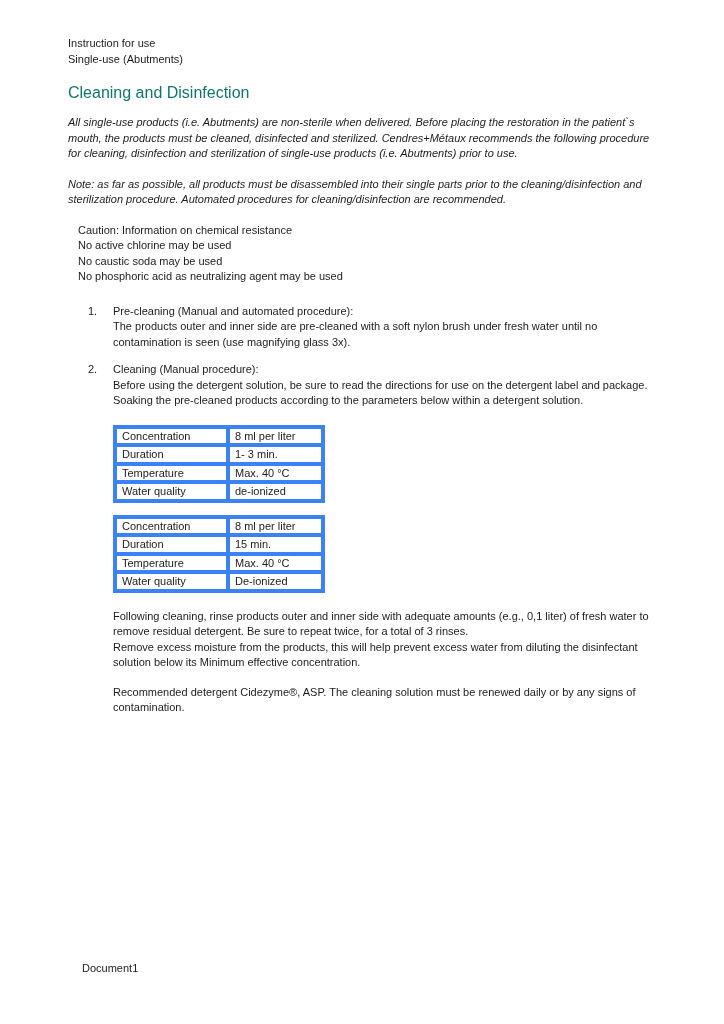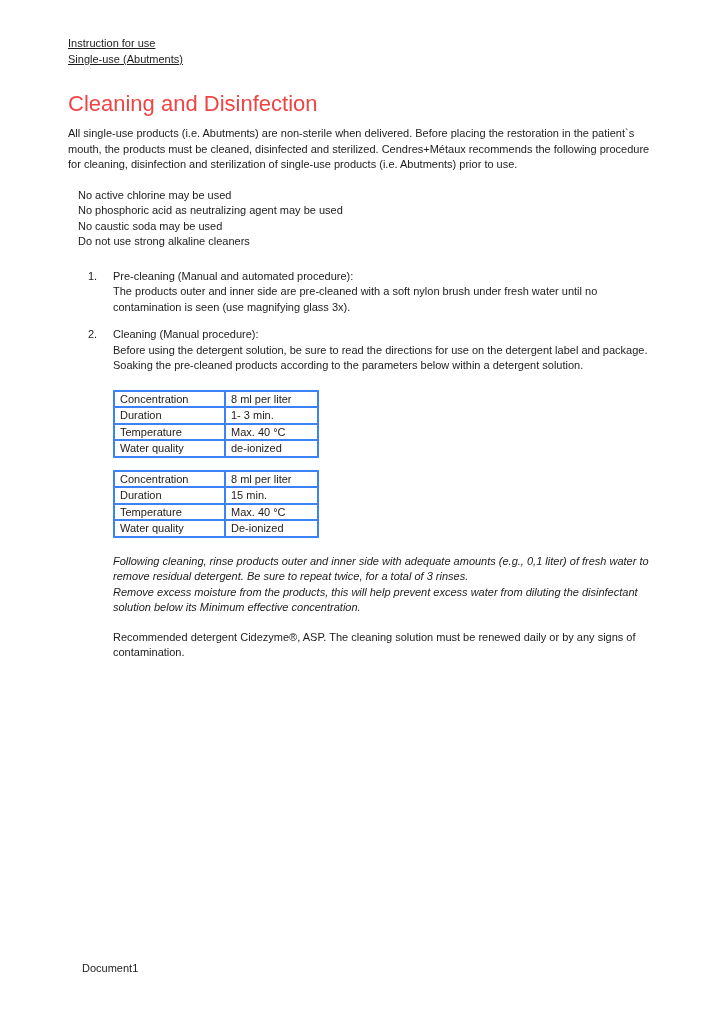--- a/index.html
+++ b/index.html
@@ -10,43 +10,43 @@
     background: #ffffff;
     box-sizing: border-box;
     padding: 36px 58px 0 68px;
     font-family: "Liberation Sans", sans-serif;
     font-size: 11px;
     line-height: 15.5px;
     color: #1c1c1c;
     overflow: hidden;
   }
   .doc-header { display: flex; justify-content: space-between; align-items: flex-start; }
-  .doc-header .small-lines div { white-space: nowrap; text-decoration: underline; }
+  .doc-header .small-lines div { white-space: nowrap; }
   .logo-wrap { margin-top: -13px; margin-right: -4px; }
   h1.doc-title {
-    font-size: 22px;
+    font-size: 16px;
     line-height: 21px;
     font-weight: 400;
-    color: #ef4444;
-    margin: 26px 0 9px 0;
+    color: #0f766e;
+    margin: 15px 0 9px 0;
   }
-  p.body-par { margin: 12px 0 15px 0; white-space: pre-line; }
+  p.body-par { margin: 12px 0 15px 0; white-space: pre-line; font-style: italic; }
   .caution-block { margin: 15px 0 0 10px; }
   .caution-block div { white-space: nowrap; }
   .steps { margin-top: 19px; }
   .step { display: flex; margin: 0 0 12px 0; padding-left: 20px; }
   .step .num { width: 25px; flex: 0 0 25px; }
   .step .txt { white-space: pre-line; flex: 1; }
   .indent-block { margin-left: 45px; }
   table.params {
     border-collapse: collapse;
     margin: 16px 0 0 0;
   }
   table.params td {
-    border: 2px solid #3b82f6;
+    border: 4px solid #3b82f6;
     font-size: 11px;
     line-height: 14px;
     padding: 0 5px;
     height: 14.5px;
     vertical-align: middle;
     color: #1c1c1c;
   }
   table.params td.c1 { width: 99px; }
   table.params td.c2 { width: 81px; }
   .after-table { margin-top: 16px; white-space: pre-line; }
@@ -64,26 +64,28 @@
       <div>Single-use (Abutments)</div>
     </div>
   </div>
 
   <h1 class="doc-title">Cleaning and Disinfection</h1>
 
   <p class="body-par">All single-use products (i.e. Abutments) are non-sterile when delivered. Before placing the restoration in the patient`s
 mouth, the products must be cleaned, disinfected and sterilized. Cendres+Métaux recommends the following procedure
 for cleaning, disinfection and sterilization of single-use products (i.e. Abutments) prior to use.</p>
 
+  <p class="body-par">Note: as far as possible, all products must be disassembled into their single parts prior to the cleaning/disinfection and
+sterilization procedure. Automated procedures for cleaning/disinfection are recommended.</p>
 
   <div class="caution-block">
+    <div>Caution: Information on chemical resistance</div>
     <div>No active chlorine may be used</div>
+    <div>No caustic soda may be used</div>
     <div>No phosphoric acid as neutralizing agent may be used</div>
-    <div>No caustic soda may be used</div>
-    <div>Do not use strong alkaline cleaners</div>
   </div>
 
   <div class="steps">
     <div class="step">
       <span class="num">1.</span>
       <span class="txt">Pre-cleaning (Manual and automated procedure):
 The products outer and inner side are pre-cleaned with a soft nylon brush under fresh water until no
 contamination is seen (use magnifying glass 3x).</span>
     </div>
     <div class="step">
@@ -132,21 +134,21 @@
         <td class="c1">Temperature</td>
         <td class="c2">Max. 40 °C</td>
       </tr>
       <tr>
         <td class="c1">Water quality</td>
         <td class="c2">De-ionized</td>
       </tr>
     </tbody>
       </table>
 
-    <p class="after-table" style="font-style:italic;">Following cleaning, rinse products outer and inner side with adequate amounts (e.g., 0,1 liter) of fresh water to
+    <p class="after-table" style="">Following cleaning, rinse products outer and inner side with adequate amounts (e.g., 0,1 liter) of fresh water to
 remove residual detergent. Be sure to repeat twice, for a total of 3 rinses.
 Remove excess moisture from the products, this will help prevent excess water from diluting the disinfectant
 solution below its Minimum effective concentration.</p>
 
     <p class="gap-par">Recommended detergent Cidezyme®, ASP. The cleaning solution must be renewed daily or by any signs of
 contamination.</p>
 
 
   </div>
 

